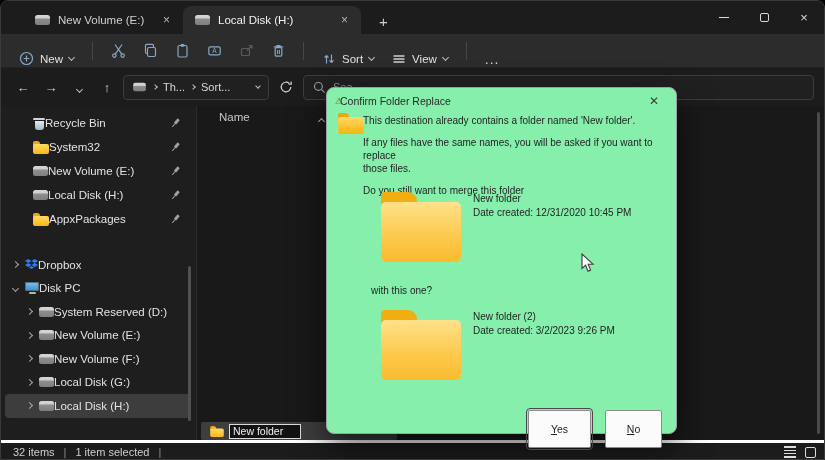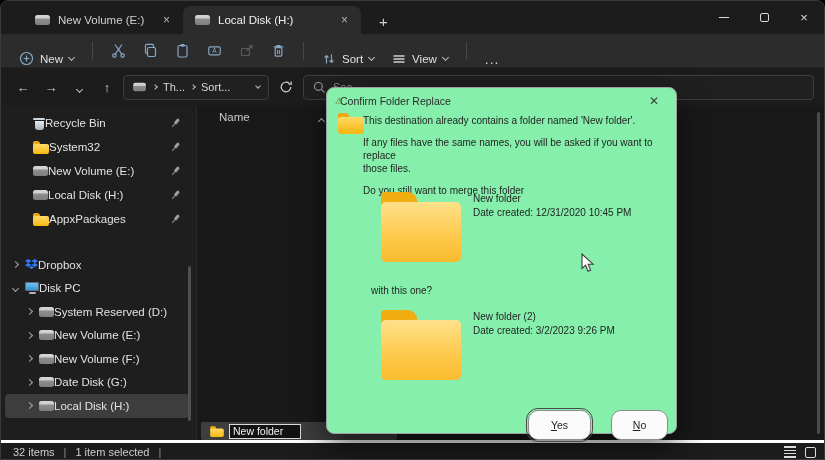--- a/index.html
+++ b/index.html
@@ -97,25 +97,25 @@
   .dlg-text span { display:block; }
   .folder-big { position:absolute; width:80px; height:70px; }
   .folder-big::before { content:""; position:absolute; left:0; top:0; width:36px; height:16px; background:#f1ae11; border-radius:4px 9px 0 0; }
   .folder-big::after { content:""; position:absolute; left:0; top:10px; width:80px; height:60px; border-radius:5px; background:linear-gradient(180deg,#ffe18a 0%,#fdc84a 60%,#f9bc2e 100%); }
   .f1 { left:54px; top:104px; }
   .f2 { left:54px; top:222px; }
   .fmeta { position:absolute; left:146px; font-size:10px; line-height:13.5px; color:#1f1f1f; }
   .fmeta.m1 { top:104px; }
   .fmeta.m2 { top:222px; }
   .with-label { position:absolute; left:44px; top:197px; font-size:10px; }
-  .dlg-btn { position:absolute; top:322px; height:30px; background:#fbfbfb; border:1px solid #8c8c8c; border-radius:10px; font-size:10.5px; font-family:"Liberation Sans",sans-serif; color:#1f1f1f; }
+  .dlg-btn { position:absolute; top:322px; height:38px; background:#fbfbfb; border:1px solid #8c8c8c; border-radius:2px; font-size:10.5px; font-family:"Liberation Sans",sans-serif; color:#1f1f1f; }
   .dlg-btn span { display:block; }
   .dlg-btn span::first-letter { text-decoration:underline; }
   .btn-yes { left:201px; width:63px; outline:1px solid #4a4a4a; outline-offset:1px; }
-  .btn-no { left:284px; width:57px; }
+  .btn-no { left:278px; width:57px; }
   
   .cursor { position:absolute; left:580px; top:252px; z-index:50; }
   svg { display:block; }
 </style>
 </head>
 <body>
 
 <div class="window">
 
   <div class="tabstrip">
@@ -302,21 +302,21 @@
         <span class="sb-label">New Volume (E:)</span>
       </div>
       <div class="sb-item tree child">
         <span class="tree-chev right"></span>
         <span class="ic drive-ic"></span>
         <span class="sb-label">New Volume (F:)</span>
       </div>
       <div class="sb-item tree child">
         <span class="tree-chev right"></span>
         <span class="ic drive-ic"></span>
-        <span class="sb-label">Date Disk (G:)</span>
+        <span class="sb-label">Local Disk (G:)</span>
       </div>
       <div class="sb-item tree child selected">
         <span class="tree-chev right"></span>
         <span class="ic drive-ic"></span>
         <span class="sb-label">Local Disk (H:)</span>
       </div>
 
       <div class="sb-scroll"></div>
     </div>
 

